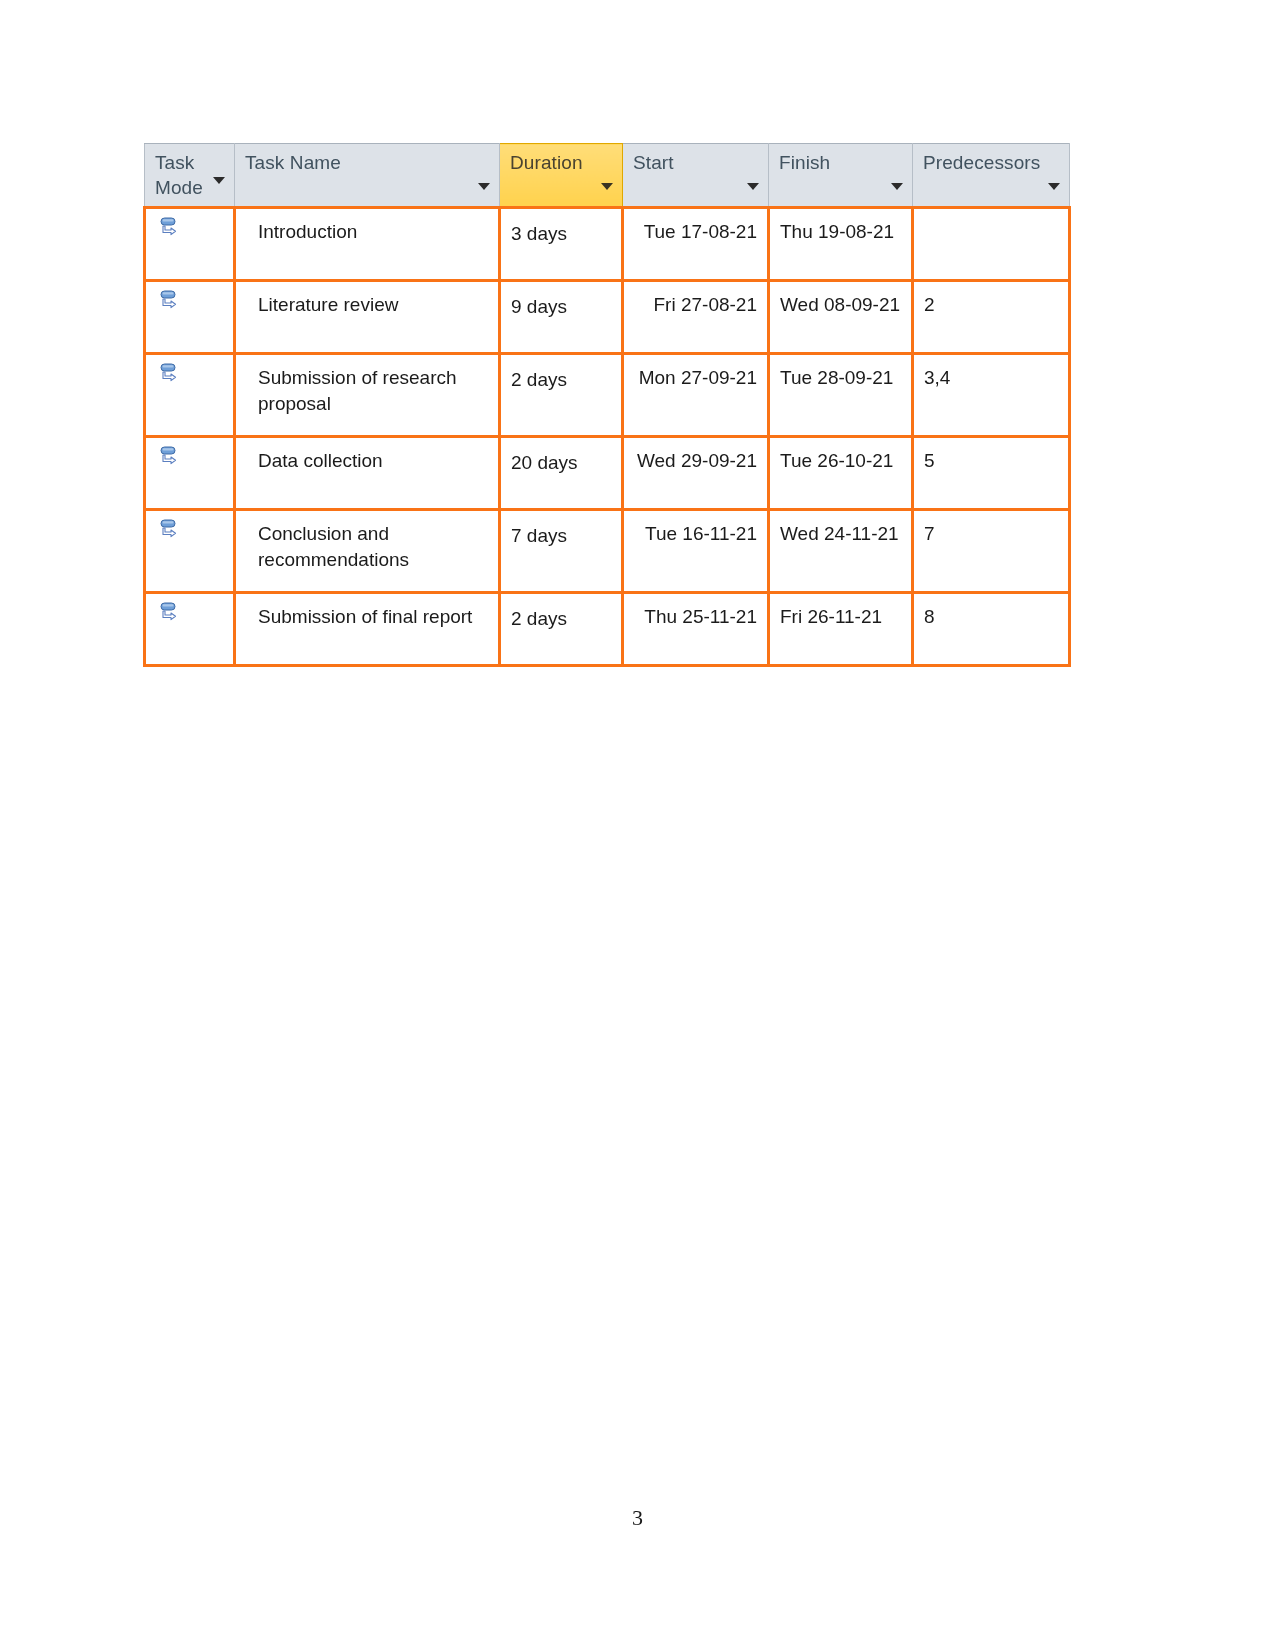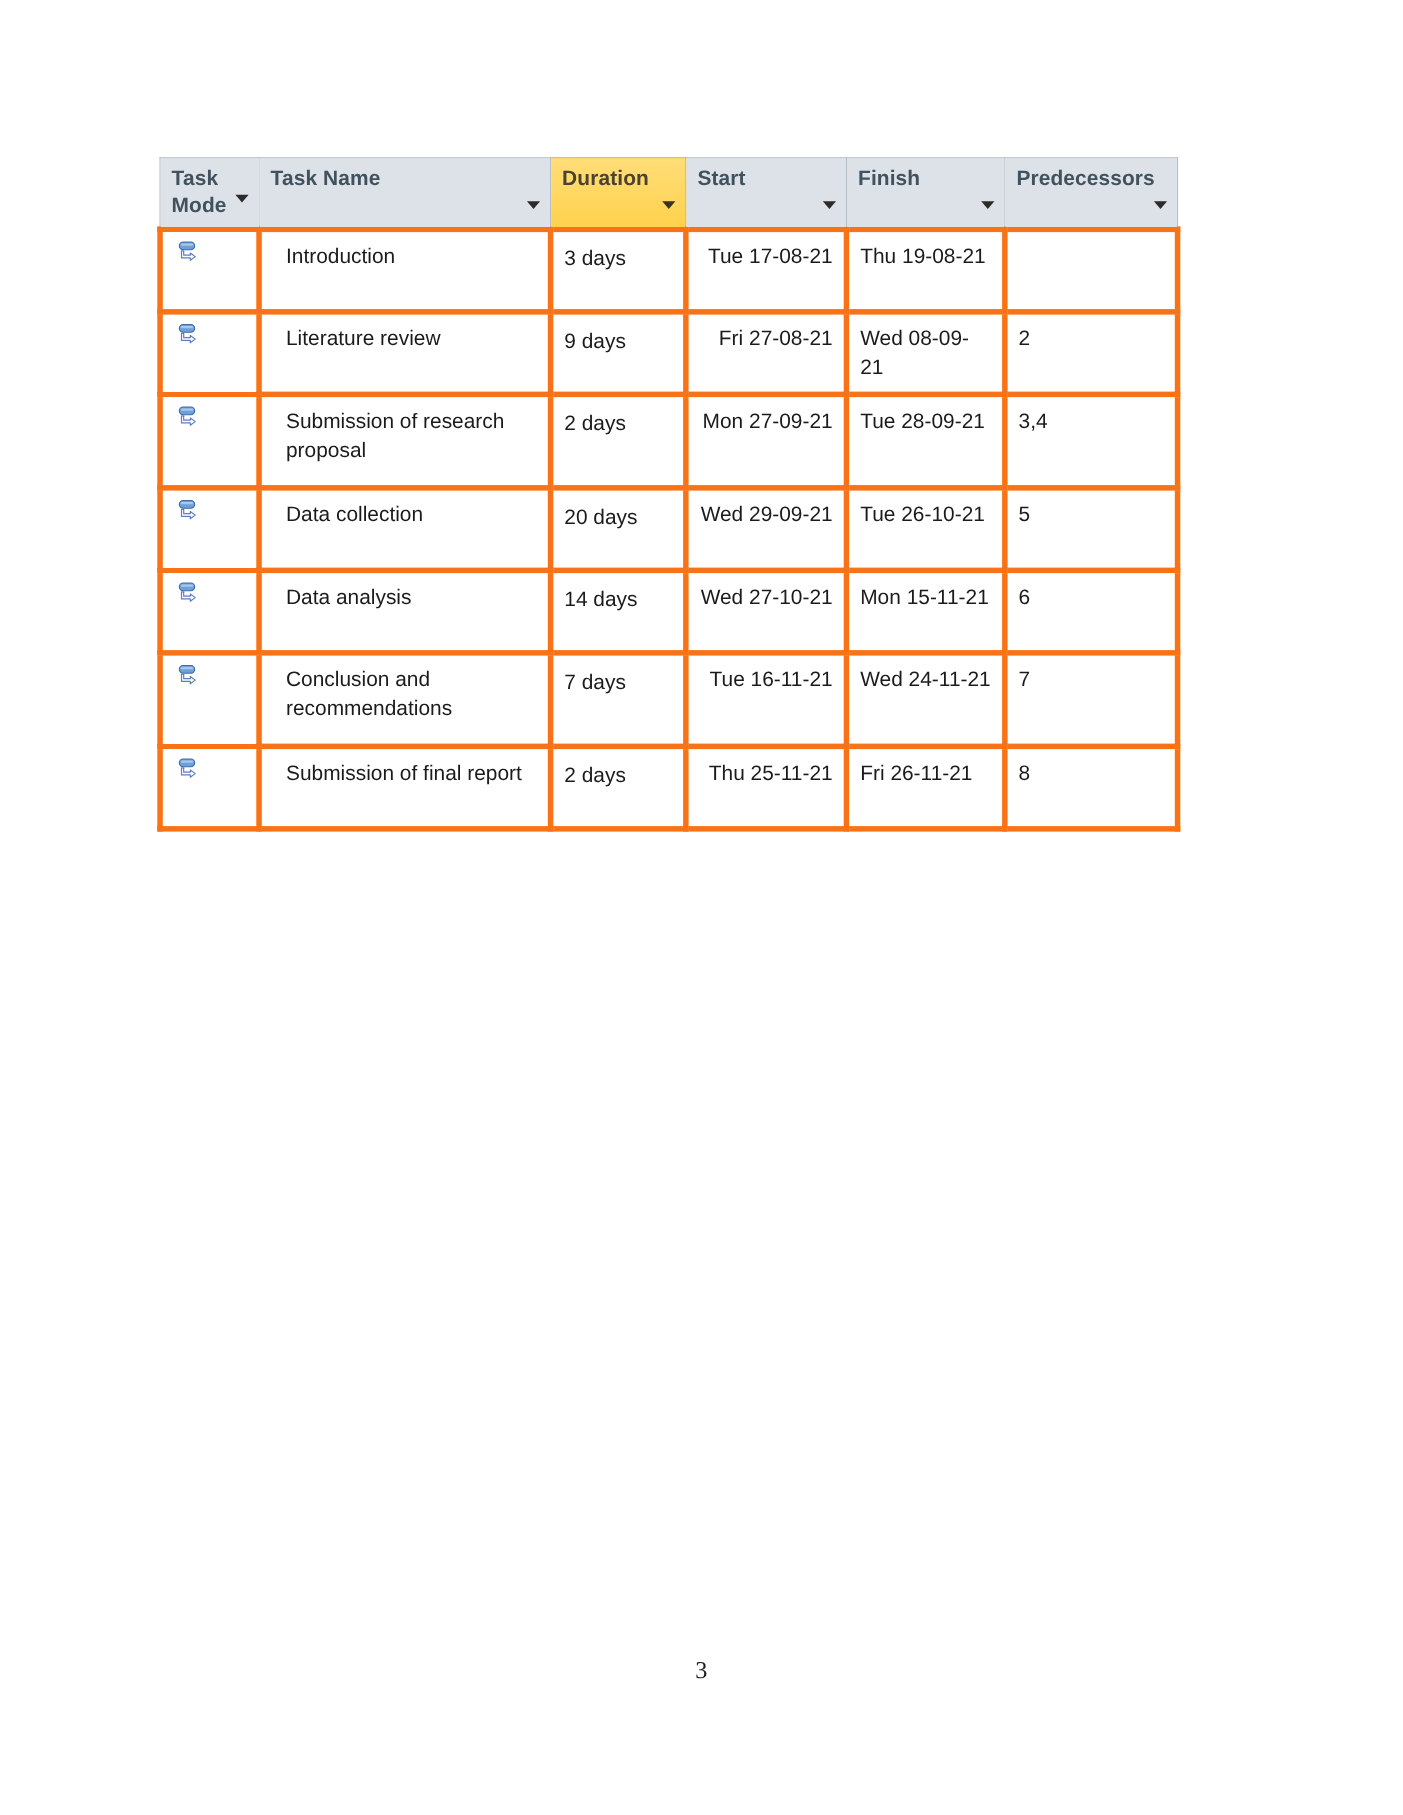--- a/index.html
+++ b/index.html
@@ -41,21 +41,21 @@
 
   
   .project-table thead th {
     background: #dde2e8;
     border: 1px solid #b6bec7;
     border-top-color: #a9b2bc;
     padding: 0;
     height: 62px;
     vertical-align: top;
     position: relative;
-    font-weight: bold;
+    font-weight: normal;
     text-align: left;
   }
   .project-table thead th.dur-head {
     background: #ffd966;
     background: linear-gradient(180deg, #ffdd78 0%, #ffd24d 100%);
     border-color: #e0a800;
   }
 
   .th-label {
     display: block;
@@ -75,21 +75,21 @@
     height: 0;
     border-left: 6px solid transparent;
     border-right: 6px solid transparent;
     border-top: 7px solid #2b2b2b;
   }
   .th-arrow.mode-arrow { bottom: 22px; }
   .dur-head .th-arrow { border-top-color: #3a3322; }
 
   
   .project-table tbody td {
-    border: 5px solid #f97316;
+    border: 3px solid #f97316;
     padding: 0 10px;
     height: 58px;
     vertical-align: top;
     font-size: 19px;
     line-height: 26px;
     color: #1b1b1b;
     background: #ffffff;
   }
   .project-table tbody td.cell-mode {
     padding: 0;
@@ -219,34 +219,20 @@
               <rect x="4.5" y="4.3" width="11" height="2.2" rx="1.1" fill="#a9c7ea"></rect>
               <path d="M7 11 L7 15 L13 15 L13 13 L17.5 16.3 L13 19.6 L13 17.5 L5 17.5 L5 11 Z" fill="#ffffff" stroke="#5b7fc0" stroke-width="1.1" stroke-linejoin="round"></path>
             </svg>
           </td>
           <td class="cell-name">Data collection</td>
           <td class="cell-dur">20 days</td>
           <td class="cell-start">Wed 29-09-21</td>
           <td class="cell-finish">Tue 26-10-21</td>
           <td class="cell-pred">5</td>
         </tr>
-        <tr>
-          <td class="cell-mode">
-            <svg class="mode-icon" viewBox="0 0 26 26" xmlns="http://www.w3.org/2000/svg">
-              <rect x="3" y="3" width="14" height="7" rx="3.5" ry="3.5" fill="#6f9fd8" stroke="#3f6ba6" stroke-width="1"></rect>
-              <rect x="4.5" y="4.3" width="11" height="2.2" rx="1.1" fill="#a9c7ea"></rect>
-              <path d="M7 11 L7 15 L13 15 L13 13 L17.5 16.3 L13 19.6 L13 17.5 L5 17.5 L5 11 Z" fill="#ffffff" stroke="#5b7fc0" stroke-width="1.1" stroke-linejoin="round"></path>
-            </svg>
-          </td>
-          <td class="cell-name">Data analysis</td>
-          <td class="cell-dur">14 days</td>
-          <td class="cell-start">Wed 27-10-21</td>
-          <td class="cell-finish">Mon 15-11-21</td>
-          <td class="cell-pred">6</td>
-        </tr>
         <tr class="tall">
           <td class="cell-mode">
             <svg class="mode-icon" viewBox="0 0 26 26" xmlns="http://www.w3.org/2000/svg">
               <rect x="3" y="3" width="14" height="7" rx="3.5" ry="3.5" fill="#6f9fd8" stroke="#3f6ba6" stroke-width="1"></rect>
               <rect x="4.5" y="4.3" width="11" height="2.2" rx="1.1" fill="#a9c7ea"></rect>
               <path d="M7 11 L7 15 L13 15 L13 13 L17.5 16.3 L13 19.6 L13 17.5 L5 17.5 L5 11 Z" fill="#ffffff" stroke="#5b7fc0" stroke-width="1.1" stroke-linejoin="round"></path>
             </svg>
           </td>
           <td class="cell-name">Conclusion and recommendations</td>
           <td class="cell-dur">7 days</td>

